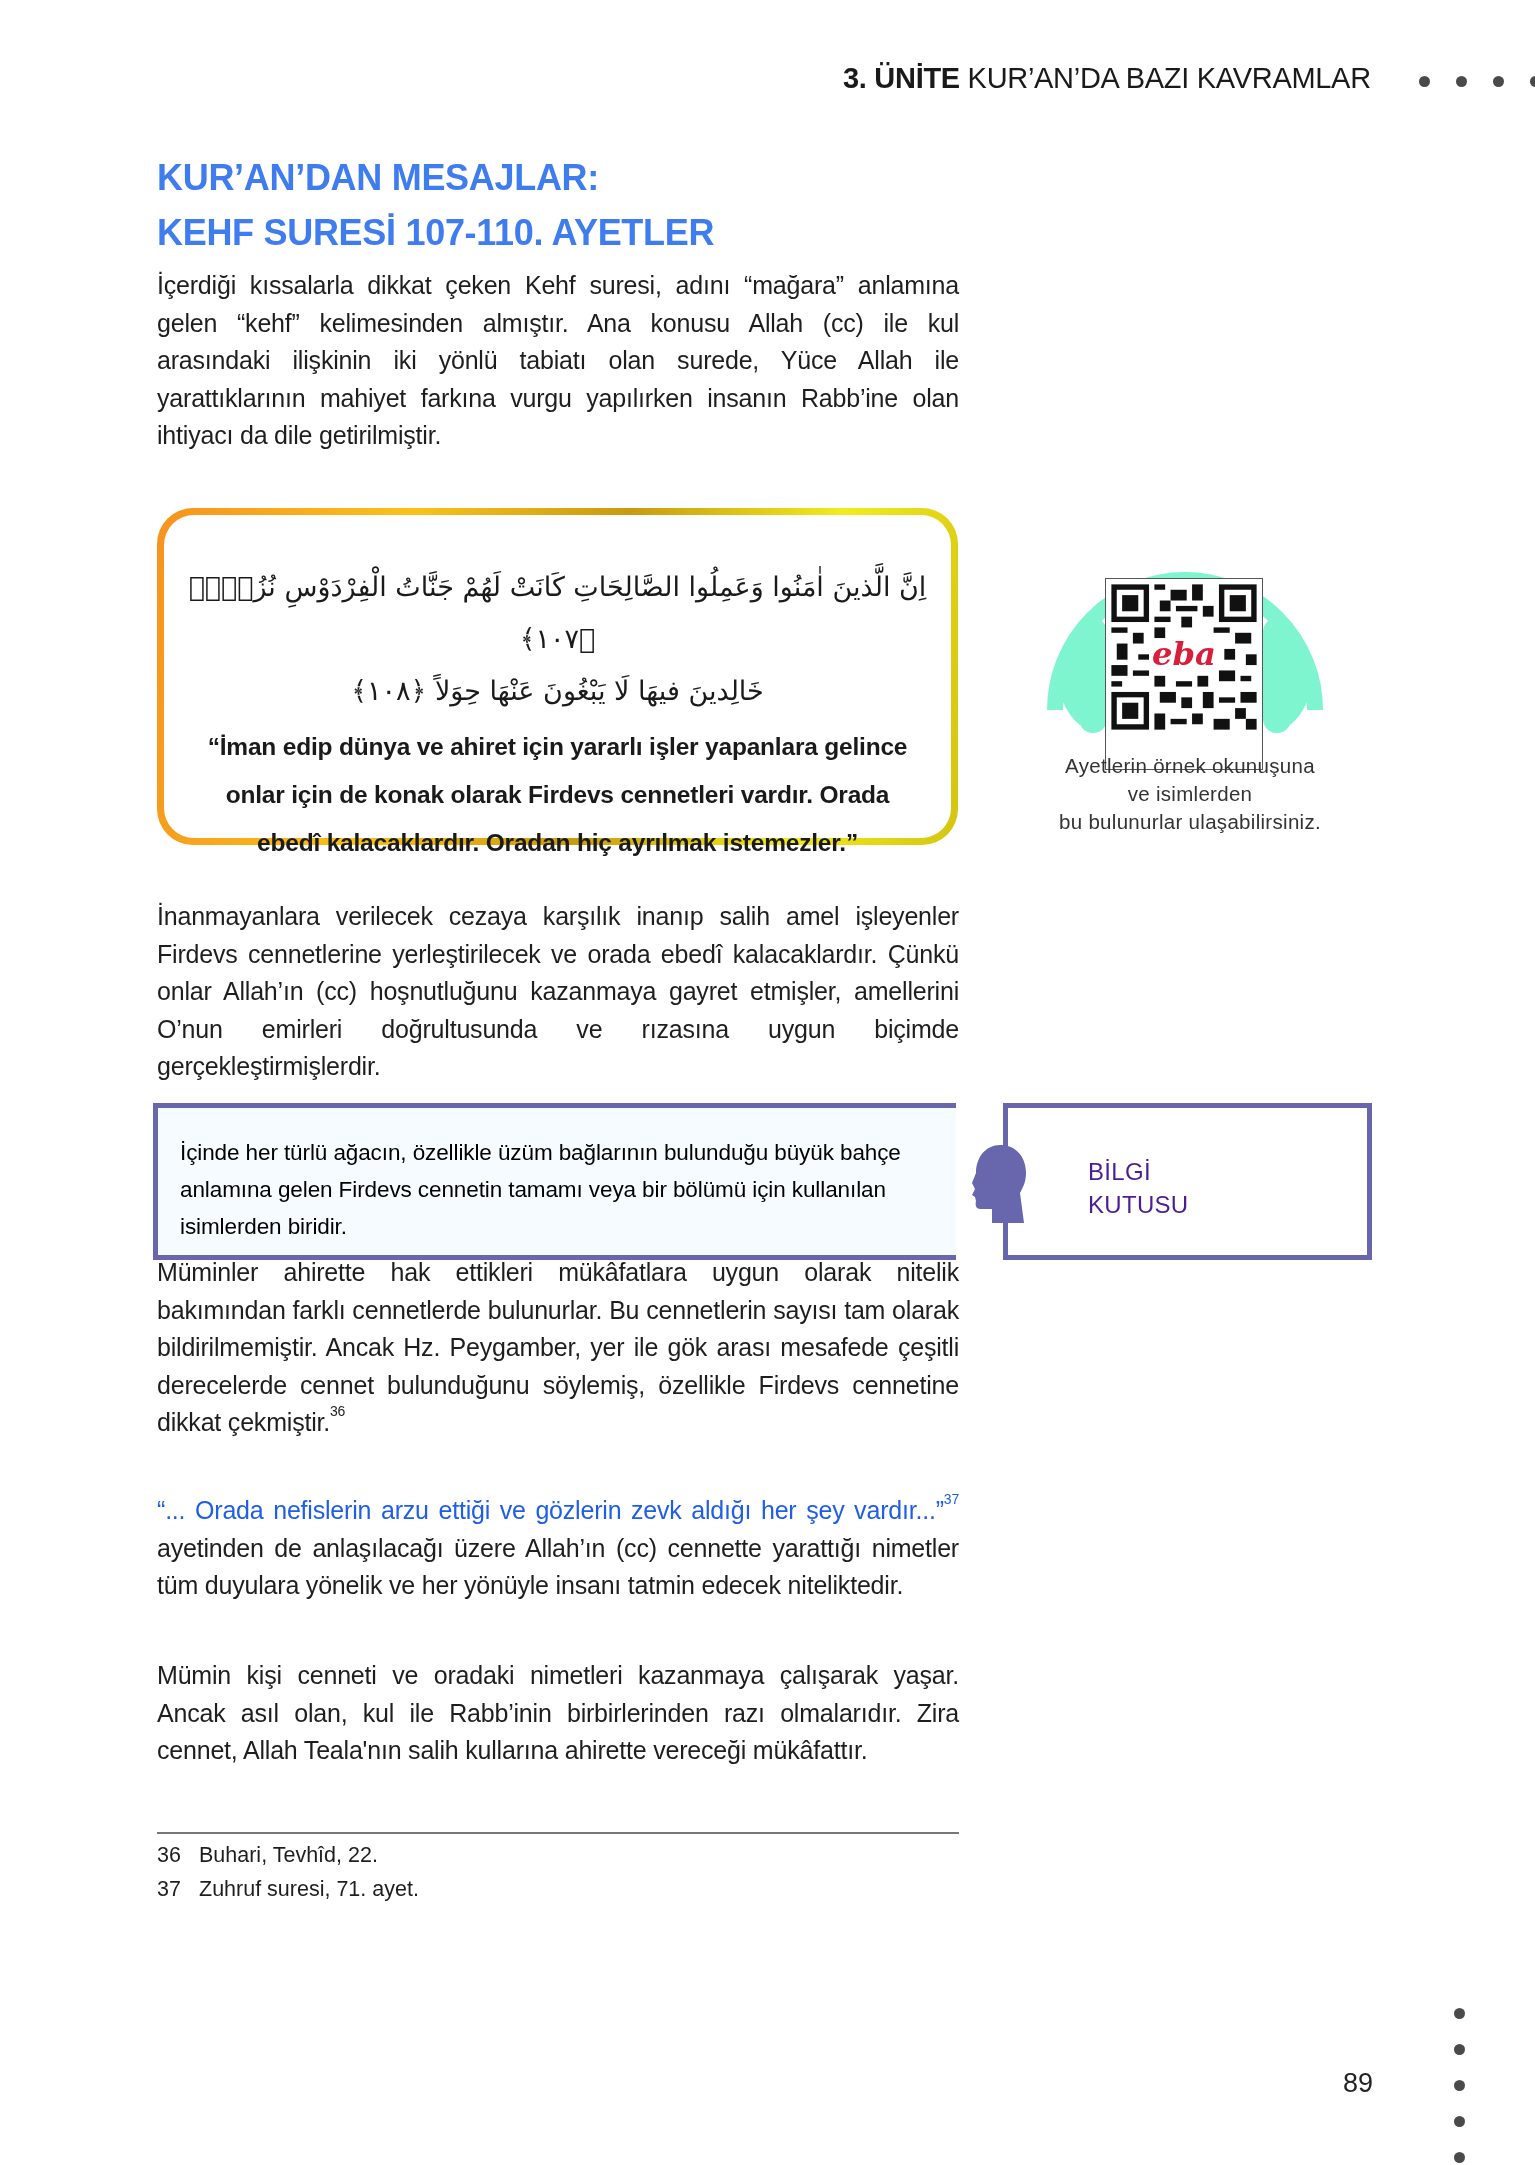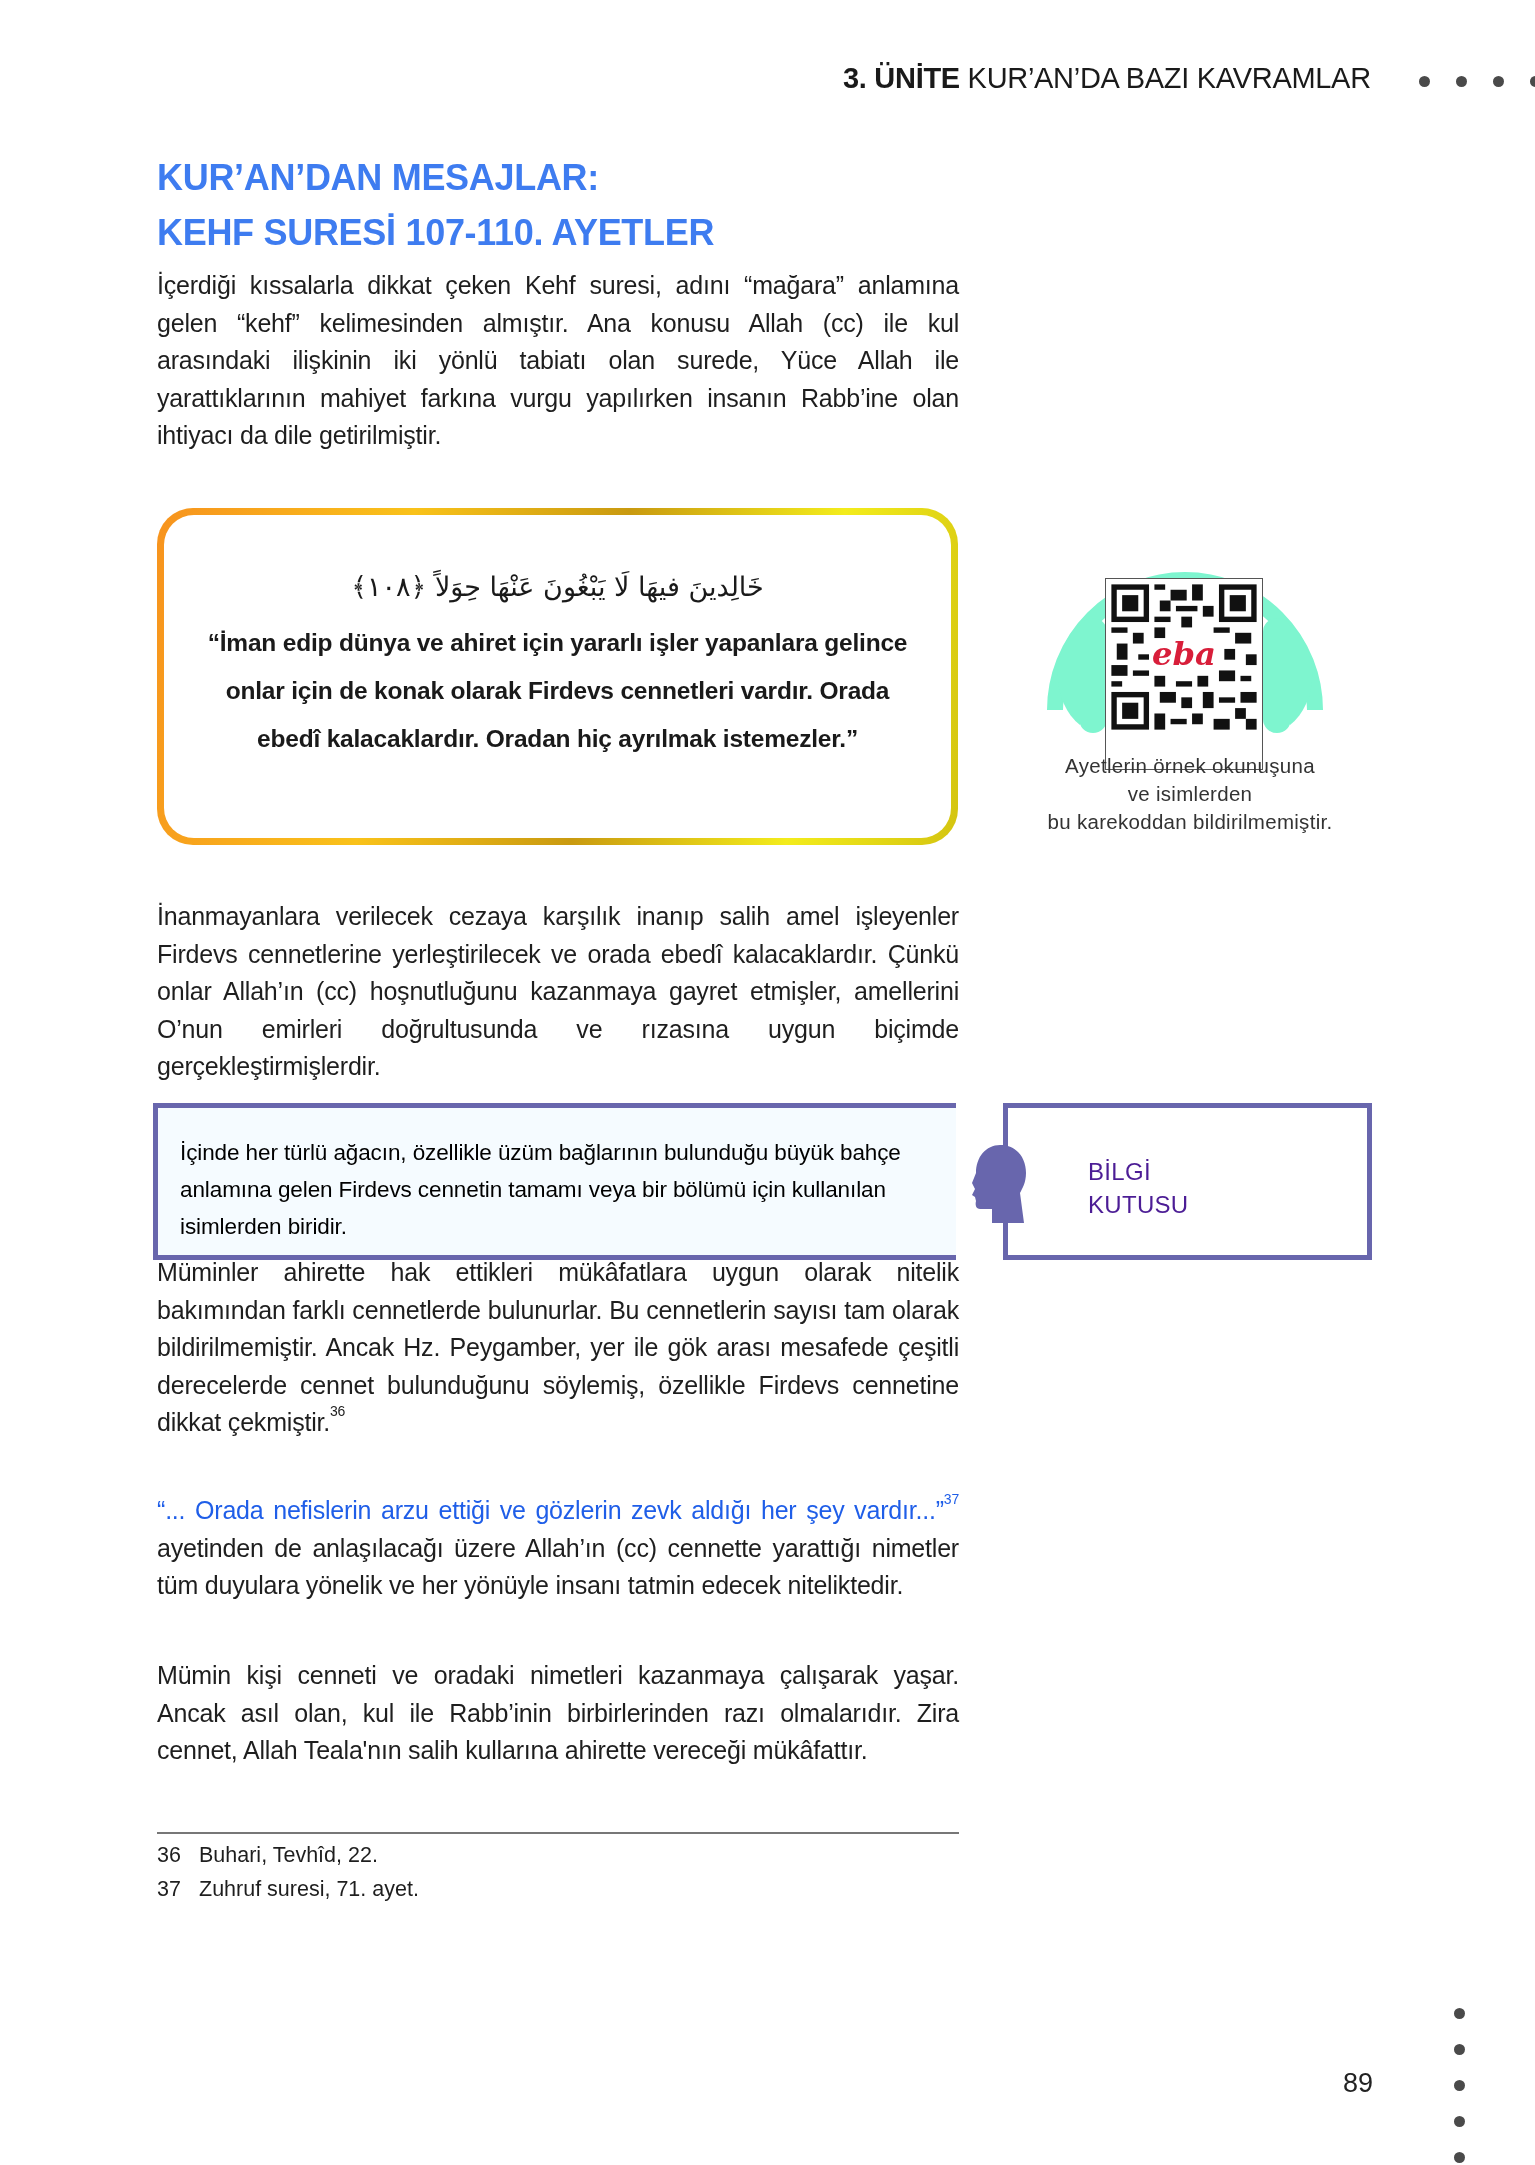--- a/index.html
+++ b/index.html
@@ -67,20 +67,21 @@
 <div class="title">
   <div>KUR’AN’DAN MESAJLAR:</div>
   <div>KEHF SURESİ 107-110. AYETLER</div>
 </div>
 
 <div class="para" style="top:267px;">İçerdiği kıssalarla dikkat çeken Kehf suresi, adını “mağara” anlamına gelen “kehf” kelimesinden almıştır. Ana konusu Allah (cc) ile kul arasındaki ilişkinin iki yönlü tabiatı olan surede, Yüce Allah ile yarattıklarının mahiyet farkına vurgu yapılırken insanın Rabb’ine olan ihtiyacı da dile getirilmiştir.</div>
 
 <div class="ayet-box">
   <div class="ayet-inner">
     <div class="arabic">
+      <div>اِنَّ الَّذينَ اٰمَنُوا وَعَمِلُوا الصَّالِحَاتِ كَانَتْ لَهُمْ جَنَّاتُ الْفِرْدَوْسِ نُزُلاًۙ ﴿١٠٧﴾</div>
       <div>خَالِدينَ فيهَا لَا يَبْغُونَ عَنْهَا حِوَلاً ﴿١٠٨﴾</div>
     </div>
     <div class="translation" style="padding:0 40px;">“İman edip dünya ve ahiret için yararlı işler yapanlara gelince onlar için de konak olarak Firdevs cennetleri vardır. Orada ebedî kalacaklardır. Oradan hiç ayrılmak istemezler.”</div>
   </div>
 </div>
 
 <svg class="qr-wrap" viewBox="0 0 300 220" width="300" height="220">
   <path d="M20 190 A130 130 0 0 1 280 190" fill="none" stroke="#7ef5cf" stroke-width="16"></path>
   <path d="M45 105 A50 60 0 0 0 45 205 Z" fill="#7ef5cf"></path>
   <path d="M255 105 A50 60 0 0 1 255 205 Z" fill="#7ef5cf"></path>
@@ -136,21 +137,21 @@
         <rect x="6" y="14" width="2" height="1"></rect>
         <rect x="1" y="19" width="2" height="1"></rect>
     </g>
     <rect x="8" y="11" width="13" height="6" fill="#fff" opacity="0.85"></rect>
     <text x="14.5" y="16" text-anchor="middle" font-family="DejaVu Serif, serif" font-style="italic" font-weight="bold" font-size="6" fill="#d81e3a">eba</text>
   </svg>
 </div>
 <div class="qr-caption">
   <div>Ayetlerin örnek okunuşuna</div>
   <div>ve isimlerden</div>
-  <div>bu karekoddan bildirilmemiştir.</div>
+  <div>bu bulunurlar ulaşabilirsiniz.</div>
 </div>
 
 <div class="para" style="top:898px;">İnanmayanlara verilecek cezaya karşılık inanıp salih amel işleyenler Firdevs cennetlerine yerleştirilecek ve orada ebedî kalacaklardır. Çünkü onlar Allah’ın (cc) hoşnutluğunu kazanmaya gayret etmişler, amellerini O’nun emirleri doğrultusunda ve rızasına uygun biçimde gerçekleştirmişlerdir.</div>
 
 <div class="info-box">
   <div class="info-text">İçinde her türlü ağacın, özellikle üzüm bağlarının bulunduğu büyük bahçe anlamına gelen Firdevs cennetin tamamı veya bir bölümü için kullanılan isimlerden biridir.</div>
 </div>
 <div class="bilgi-box"></div>
 <svg class="head-icon" viewBox="0 0 60 82">
   <path d="M30 2 C46 2 56 14 56 30 C56 40 52 46 50 50 L54 80 L22 80 L22 66 L10 66 C6 66 5 62 6 58 L5 54 L2 52 L5 46 L2 40 L6 30 C6 14 16 2 30 2 Z" fill="#6866ad"></path>

